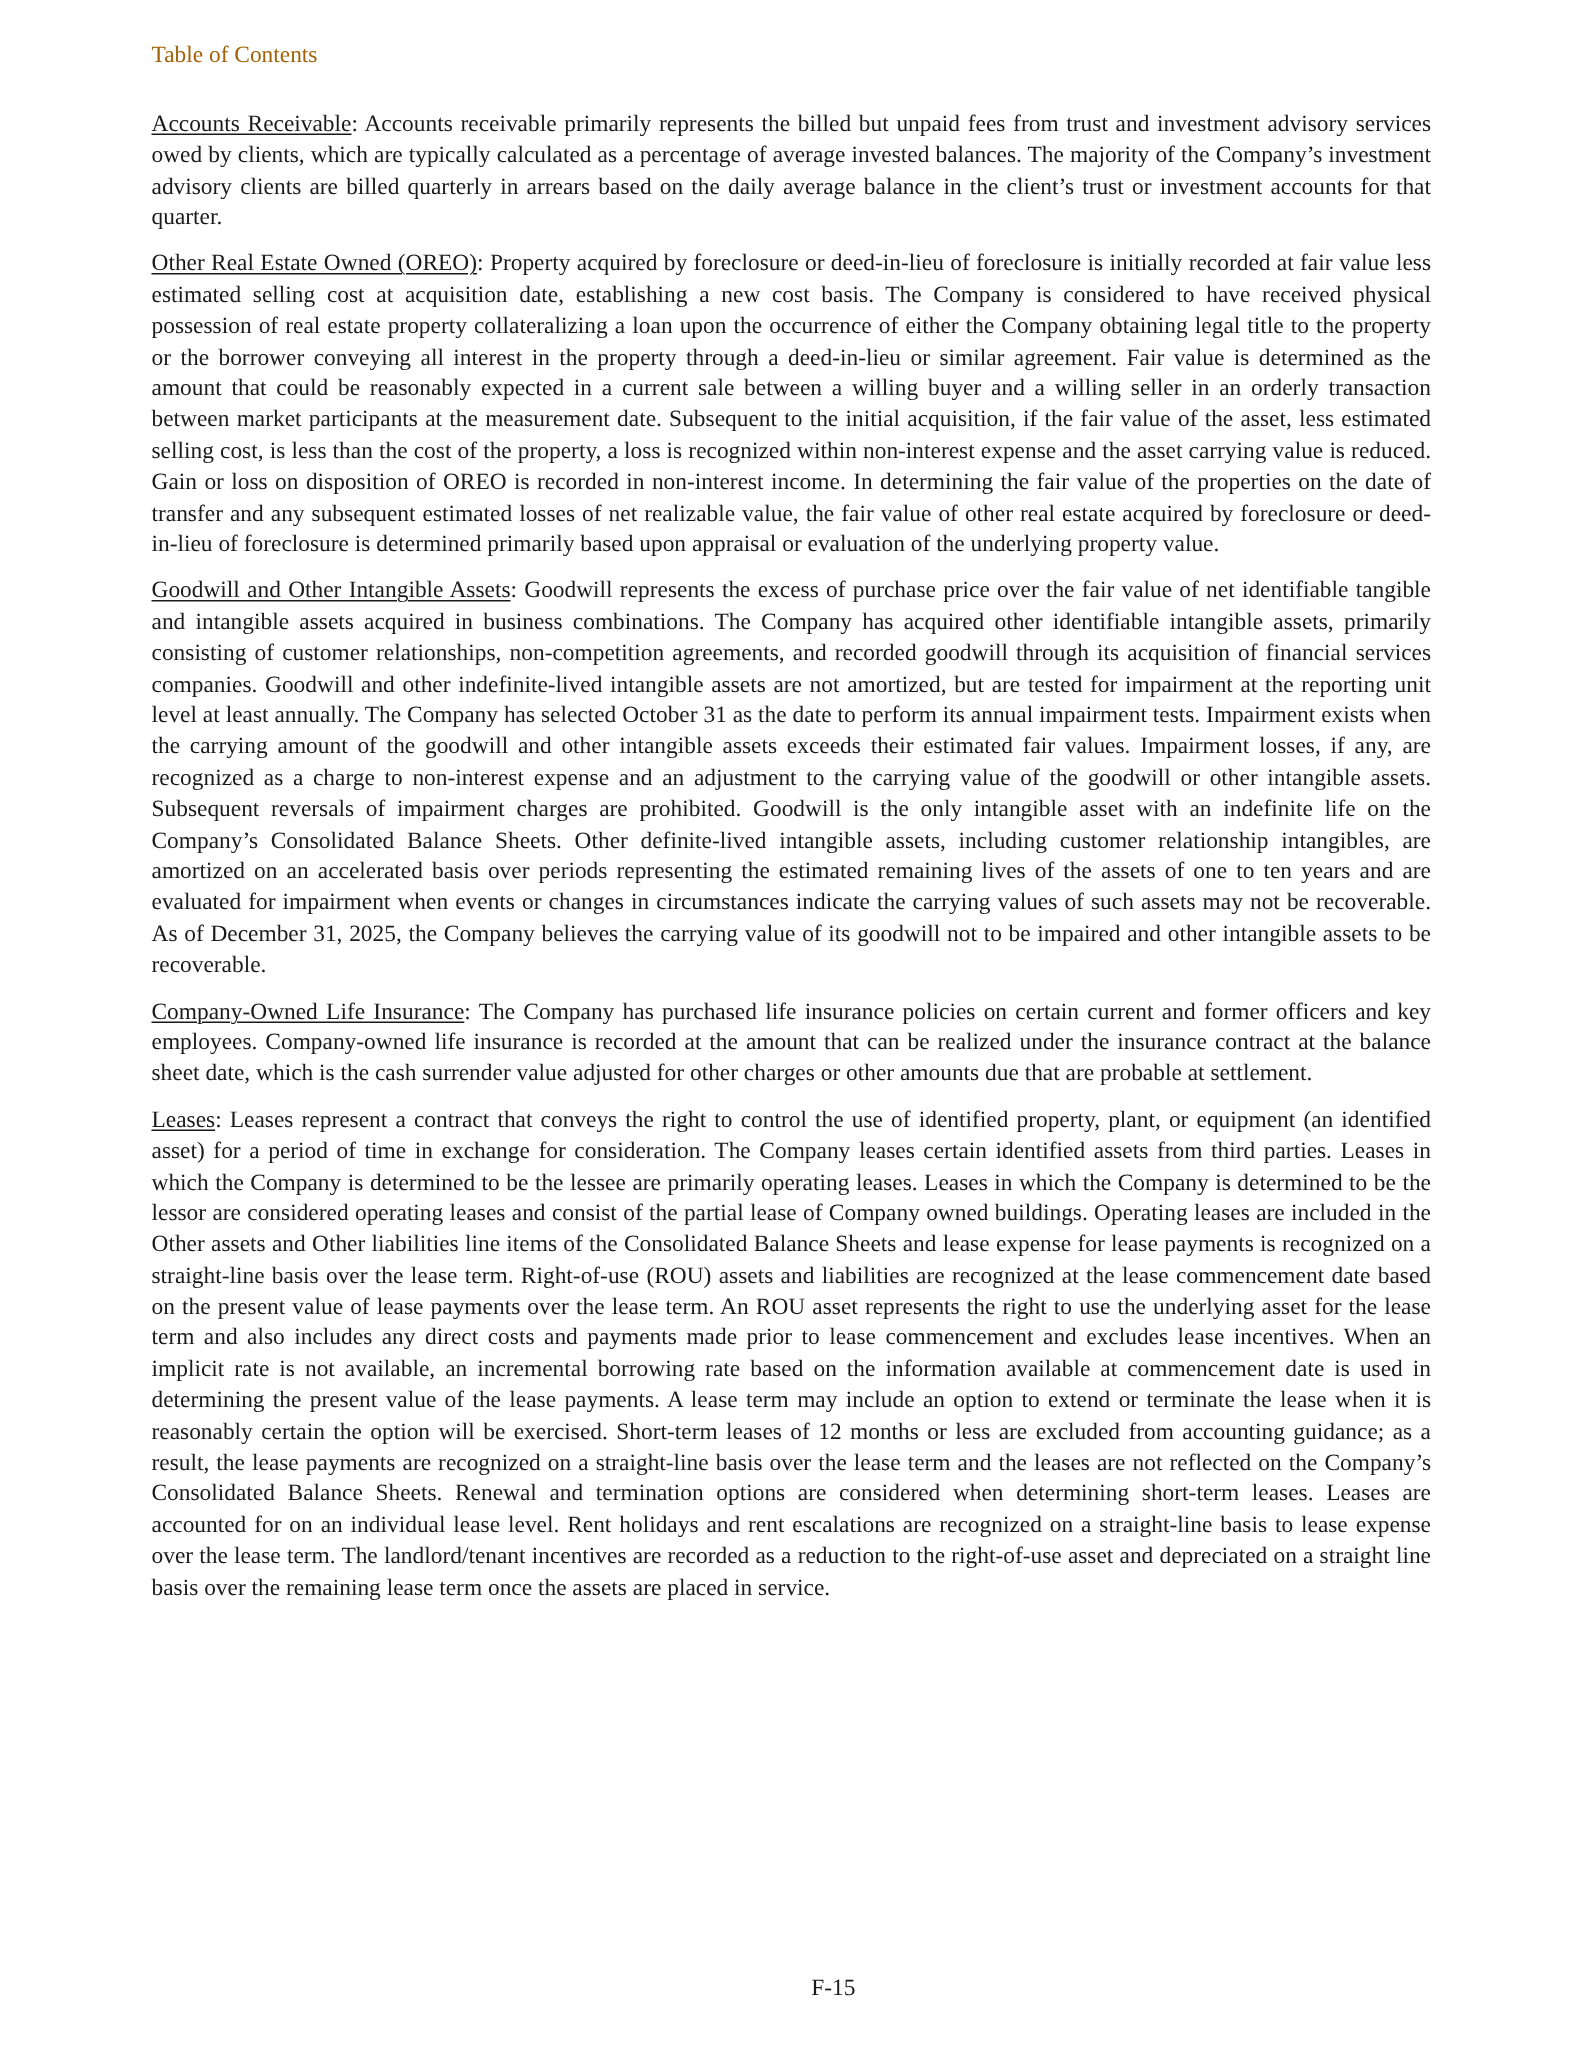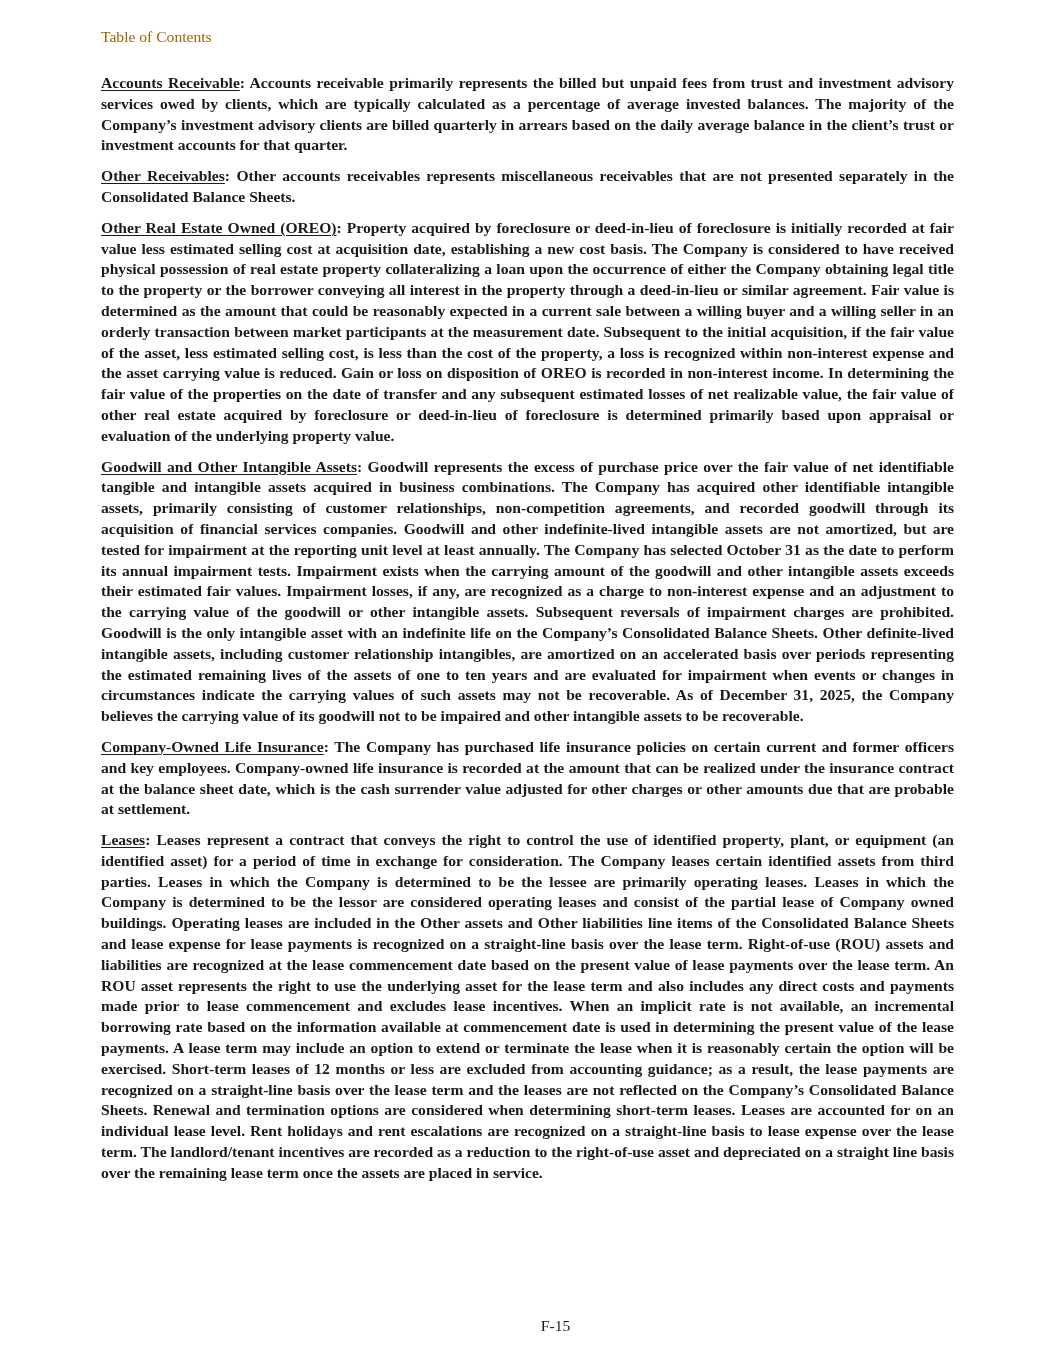--- a/index.html
+++ b/index.html
@@ -30,21 +30,20 @@
     left: 101px;
     top: 73px;
     width: 853px;
   }
   .para {
     margin: 0 0 10px 0;
     font-size: 15.6px;
     line-height: 20.8px;
     text-align: justify;
     text-justify: inter-word;
-    font-weight: bold;
   }
   .para-heading {
     text-decoration: underline;
     text-underline-offset: 2px;
     text-decoration-thickness: 1px;
   }
   .page-number {
     position: absolute;
     left: 0;
     width: 1055px;
@@ -56,21 +55,20 @@
   }
 </style>
 </head>
 <body>
 
 <a class="toc-link">Table of Contents</a>
 
 <div class="content">
   <p class="para"><span class="para-heading">Accounts Receivable</span><span>: </span><span>Accounts receivable primarily represents the billed but unpaid fees from trust and investment advisory services owed by clients, which are typically calculated as a percentage of average invested balances. The majority of the Company’s investment advisory clients are billed quarterly in arrears based on the daily average balance in the client’s trust or investment accounts for that quarter.</span></p>
 
-  <p class="para"><span class="para-heading">Other Receivables</span><span>: </span><span>Other accounts receivables represents miscellaneous receivables that are not presented separately in the Consolidated Balance Sheets.</span></p>
 
   <p class="para"><span class="para-heading">Other Real Estate Owned (OREO)</span><span>: </span><span>Property acquired by foreclosure or deed-in-lieu of foreclosure is initially recorded at fair value less estimated selling cost at acquisition date, establishing a new cost basis. The Company is considered to have received physical possession of real estate property collateralizing a loan upon the occurrence of either the Company obtaining legal title to the property or the borrower conveying all interest in the property through a deed-in-lieu or similar agreement. Fair value is determined as the amount that could be reasonably expected in a current sale between a willing buyer and a willing seller in an orderly transaction between market participants at the measurement date. Subsequent to the initial acquisition, if the fair value of the asset, less estimated selling cost, is less than the cost of the property, a loss is recognized within non-interest expense and the asset carrying value is reduced. Gain or loss on disposition of OREO is recorded in non-interest income. In determining the fair value of the properties on the date of transfer and any subsequent estimated losses of net realizable value, the fair value of other real estate acquired by foreclosure or deed-in-lieu of foreclosure is determined primarily based upon appraisal or evaluation of the underlying property value.</span></p>
 
   <p class="para"><span class="para-heading">Goodwill and Other Intangible Assets</span><span>: </span><span>Goodwill represents the excess of purchase price over the fair value of net identifiable tangible and intangible assets acquired in business combinations. The Company has acquired other identifiable intangible assets, primarily consisting of customer relationships, non-competition agreements, and recorded goodwill through its acquisition of financial services companies. Goodwill and other indefinite-lived intangible assets are not amortized, but are tested for impairment at the reporting unit level at least annually. The Company has selected October 31 as the date to perform its annual impairment tests. Impairment exists when the carrying amount of the goodwill and other intangible assets exceeds their estimated fair values. Impairment losses, if any, are recognized as a charge to non-interest expense and an adjustment to the carrying value of the goodwill or other intangible assets. Subsequent reversals of impairment charges are prohibited. Goodwill is the only intangible asset with an indefinite life on the Company’s Consolidated Balance Sheets. Other definite-lived intangible assets, including customer relationship intangibles, are amortized on an accelerated basis over periods representing the estimated remaining lives of the assets of one to ten years and are evaluated for impairment when events or changes in circumstances indicate the carrying values of such assets may not be recoverable. As of December 31, 2025, the Company believes the carrying value of its goodwill not to be impaired and other intangible assets to be recoverable.</span></p>
 
   <p class="para"><span class="para-heading">Company-Owned Life Insurance</span><span>: </span><span>The Company has purchased life insurance policies on certain current and former officers and key employees. Company-owned life insurance is recorded at the amount that can be realized under the insurance contract at the balance sheet date, which is the cash surrender value adjusted for other charges or other amounts due that are probable at settlement.</span></p>
 
   <p class="para"><span class="para-heading">Leases</span><span>: </span><span>Leases represent a contract that conveys the right to control the use of identified property, plant, or equipment (an identified asset) for a period of time in exchange for consideration. The Company leases certain identified assets from third parties. Leases in which the Company is determined to be the lessee are primarily operating leases. Leases in which the Company is determined to be the lessor are considered operating leases and consist of the partial lease of Company owned buildings. Operating leases are included in the Other assets and Other liabilities line items of the Consolidated Balance Sheets and lease expense for lease payments is recognized on a straight-line basis over the lease term. Right-of-use (ROU) assets and liabilities are recognized at the lease commencement date based on the present value of lease payments over the lease term. An ROU asset represents the right to use the underlying asset for the lease term and also includes any direct costs and payments made prior to lease commencement and excludes lease incentives. When an implicit rate is not available, an incremental borrowing rate based on the information available at commencement date is used in determining the present value of the lease payments. A lease term may include an option to extend or terminate the lease when it is reasonably certain the option will be exercised. Short-term leases of 12 months or less are excluded from accounting guidance; as a result, the lease payments are recognized on a straight-line basis over the lease term and the leases are not reflected on the Company’s Consolidated Balance Sheets. Renewal and termination options are considered when determining short-term leases. Leases are accounted for on an individual lease level. Rent holidays and rent escalations are recognized on a straight-line basis to lease expense over the lease term. The landlord/tenant incentives are recorded as a reduction to the right-of-use asset and depreciated on a straight line basis over the remaining lease term once the assets are placed in service.</span></p>
 </div>
 

